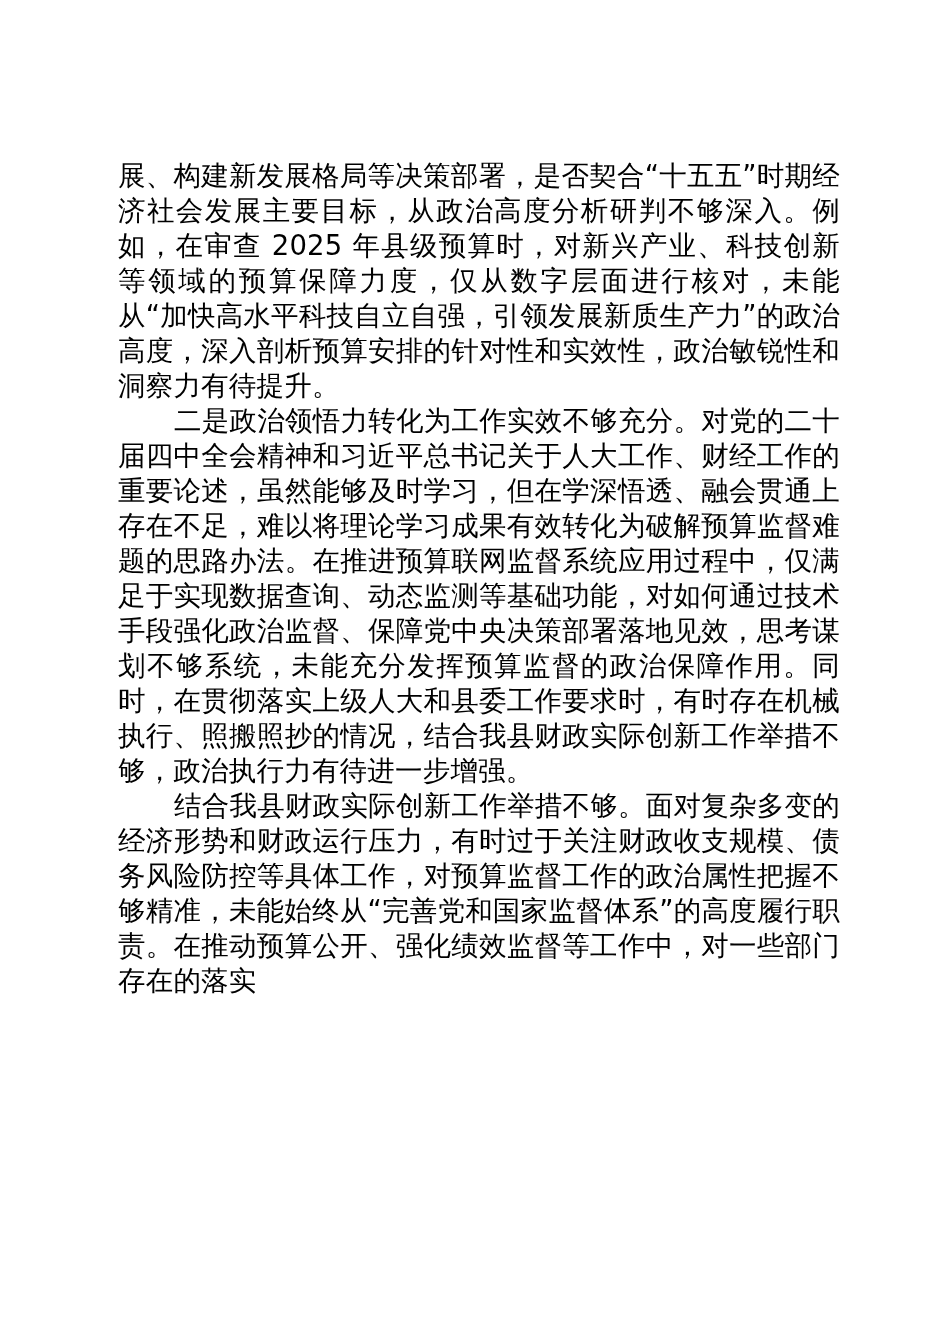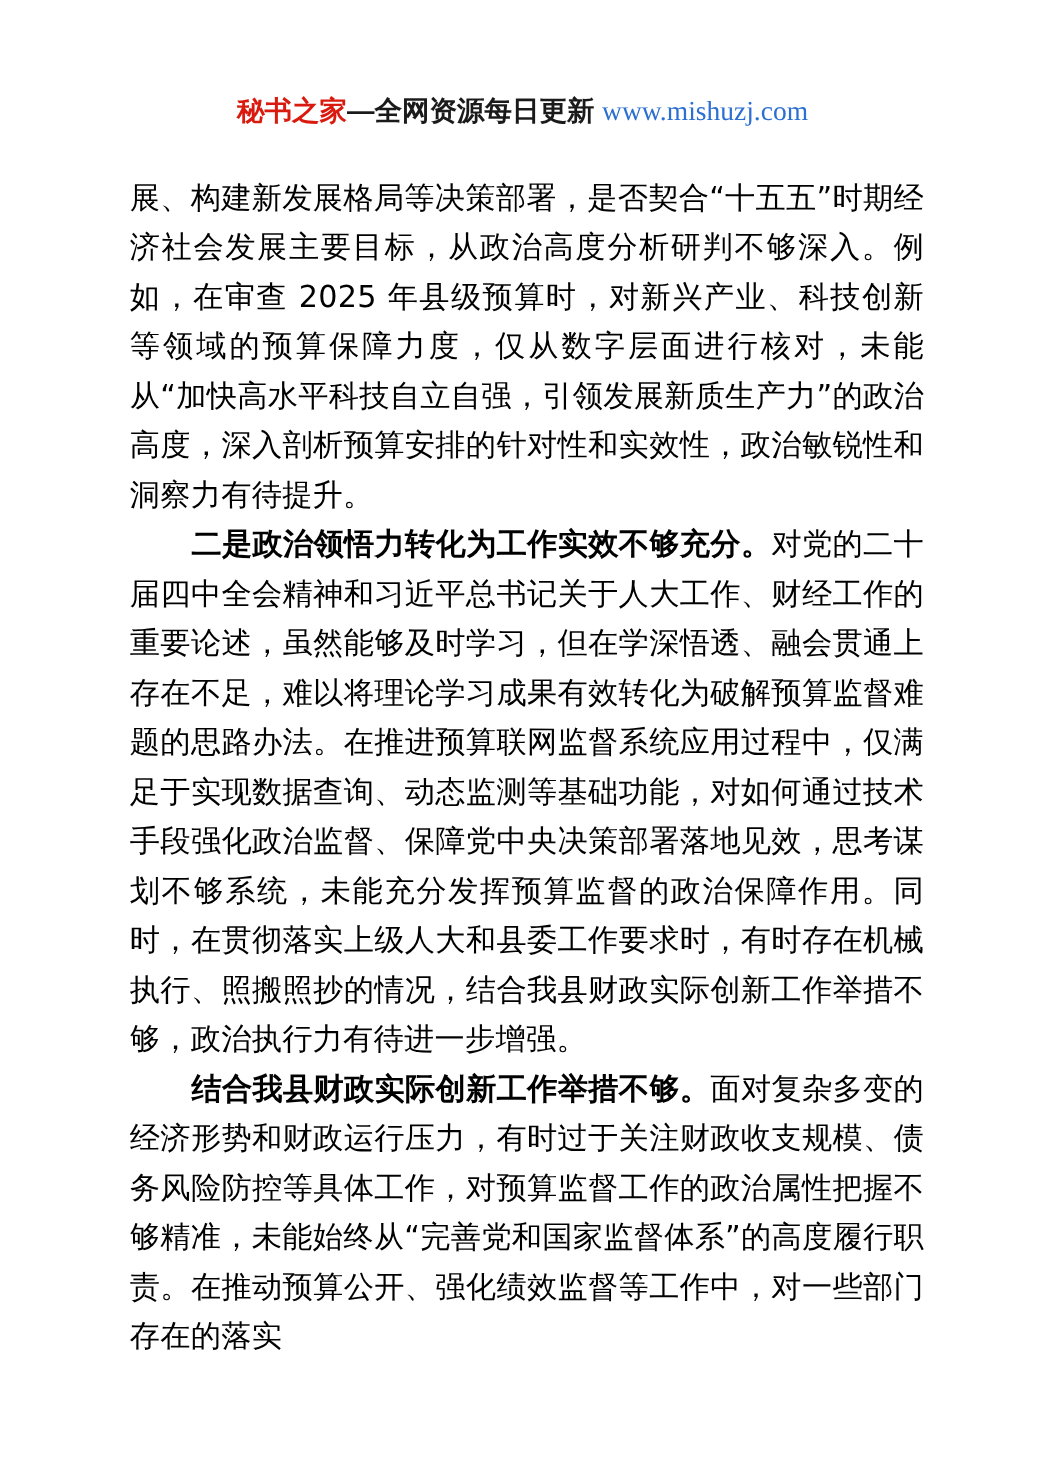--- a/index.html
+++ b/index.html
@@ -48,42 +48,39 @@
   }
   .content {
     position: absolute;
     top: 158px;
     left: 118px;
     width: 722px;
   }
   p {
     margin: 0 0 0 0;
     font-size: 27.5px;
-    line-height: 45px;
+    line-height: 35px;
     text-align: justify;
     text-justify: inter-ideograph;
     letter-spacing: 0.2px;
     font-family: "DejaVu Sans", "Liberation Sans", sans-serif;
     font-weight: 500;
   }
   p.indent {
     text-indent: 56px;
   }
   .b {
-    font-weight: bold;
+    font-weight: normal;
   }
 </style>
 </head>
 <body>
 
 <div class="page">
 
-  <div class="header">
-    <span class="brand">秘书之家</span><span class="tagline">—全网资源每日更新 </span><span class="site">www.mishuzj.com</span>
-  </div>
 
   <div class="content">
 
     <p><span>展、构建新发展格局等决策部署，是否契合“十五五”时期经济社会发展主要目标，从政治高度分析研判不够深入。例如，在审查 2025 年县级预算时，对新兴产业、科技创新等领域的预算保障力度，仅从数字层面进行核对，未能从“加快高水平科技自立自强，引领发展新质生产力”的政治高度，深入剖析预算安排的针对性和实效性，政治敏锐性和洞察力有待提升。</span></p>
 
     <p class="indent"><span class="b">二是政治领悟力转化为工作实效不够充分。</span><span>对党的二十届四中全会精神和习近平总书记关于人大工作、财经工作的重要论述，虽然能够及时学习，但在学深悟透、融会贯通上存在不足，难以将理论学习成果有效转化为破解预算监督难题的思路办法。在推进预算联网监督系统应用过程中，仅满足于实现数据查询、动态监测等基础功能，对如何通过技术手段强化政治监督、保障党中央决策部署落地见效，思考谋划不够系统，未能充分发挥预算监督的政治保障作用。同时，在贯彻落实上级人大和县委工作要求时，有时存在机械执行、照搬照抄的情况，结合我县财政实际创新工作举措不够，政治执行力有待进一步增强。</span></p>
 
     <p class="indent"><span class="b">结合我县财政实际创新工作举措不够。</span><span>面对复杂多变的经济形势和财政运行压力，有时过于关注财政收支规模、债务风险防控等具体工作，对预算监督工作的政治属性把握不够精准，未能始终从“完善党和国家监督体系”的高度履行职责。在推动预算公开、强化绩效监督等工作中，对一些部门存在的落实</span></p>
 
   </div>

